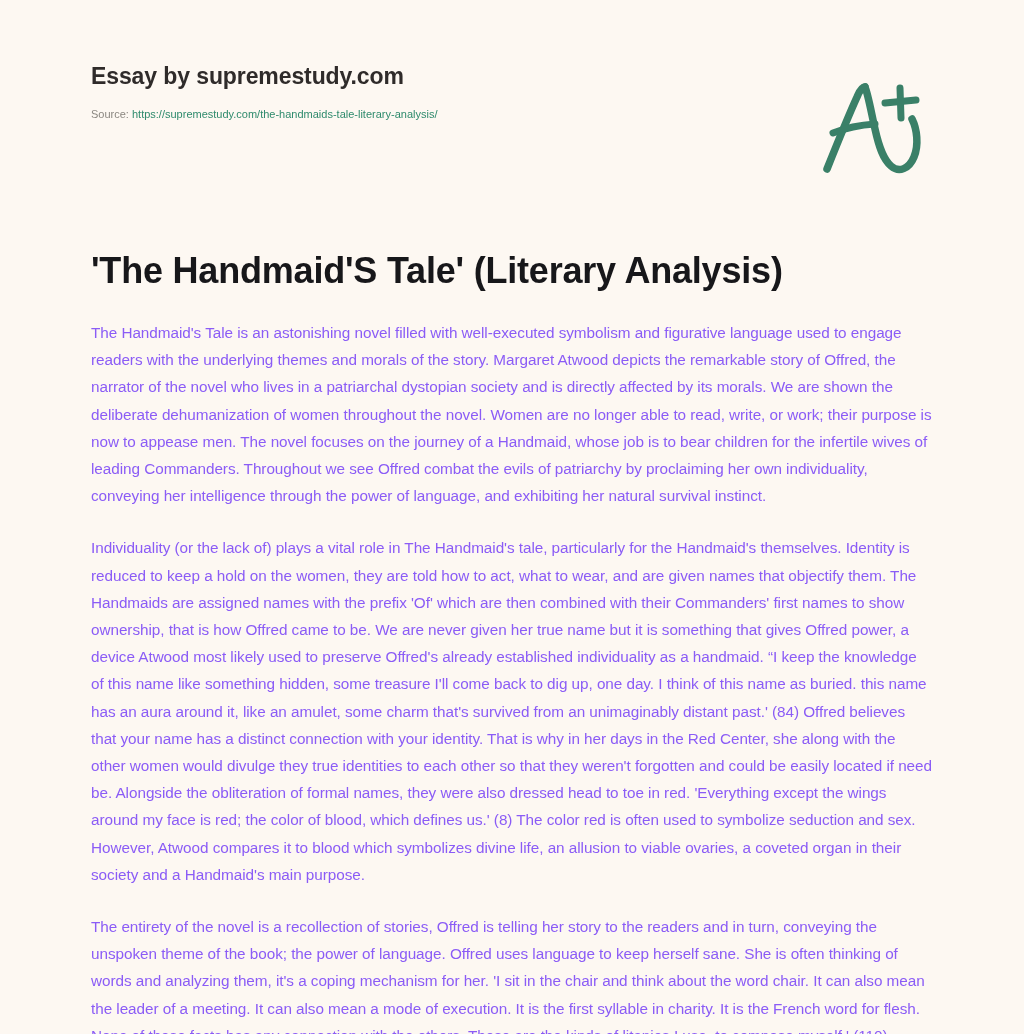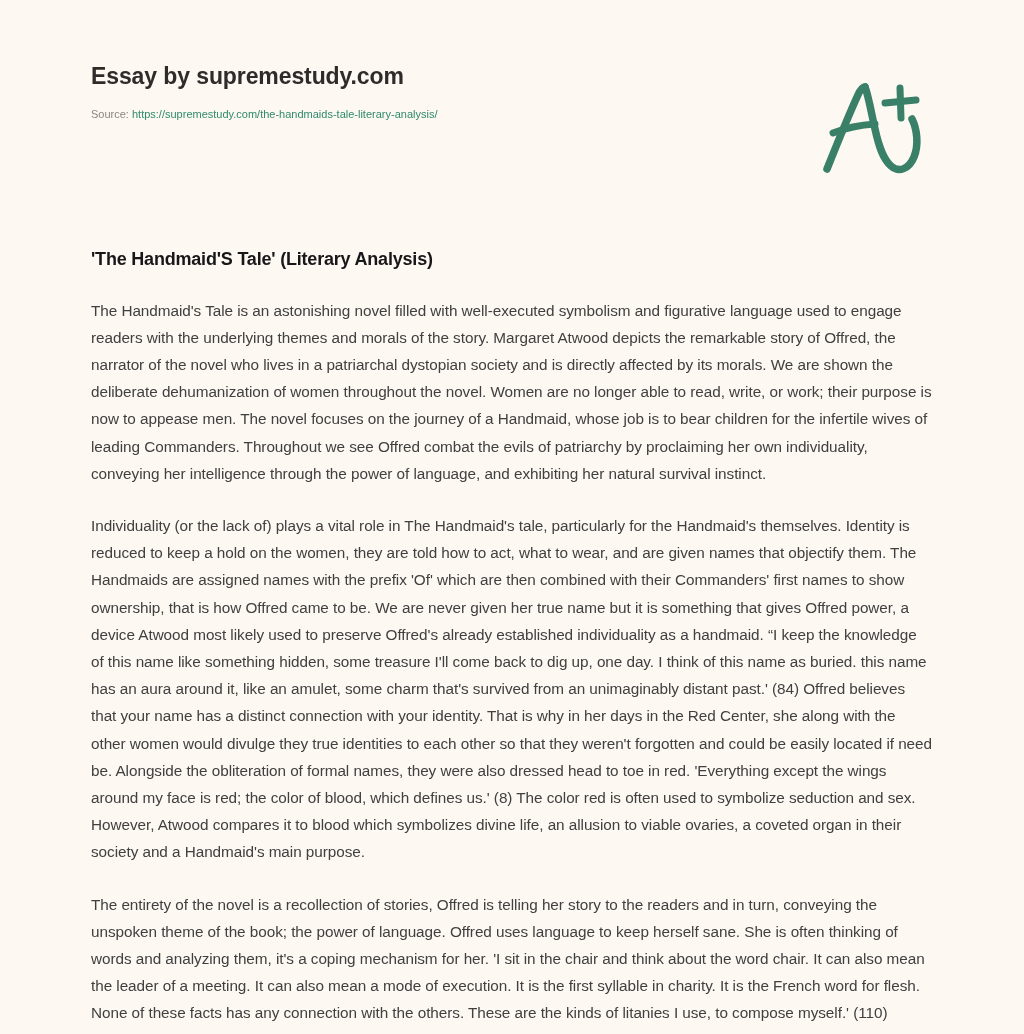--- a/index.html
+++ b/index.html
@@ -82,32 +82,32 @@
 
   
   .article {
     position: absolute;
     left: 91px;
     top: 248px;
     width: 842px;
   }
 
   .article-title {
-    font-size: 18px;
+    font-size: 36px;
     font-weight: bold;
     color: #17171a;
     letter-spacing: -0.2px;
     line-height: 1.25;
     margin: 0 0 26px 0;
   }
 
   .article-body p {
     font-size: 15.3px;
     line-height: 27.2px;
-    color: #404040;
+    color: #8b5cf6;
     margin: 0 0 25px 0;
     text-align: left;
     letter-spacing: -0.05px;
   }
   .article-body p:last-child {
     margin-bottom: 0;
   }
 </style>
 </head>
 <body>

